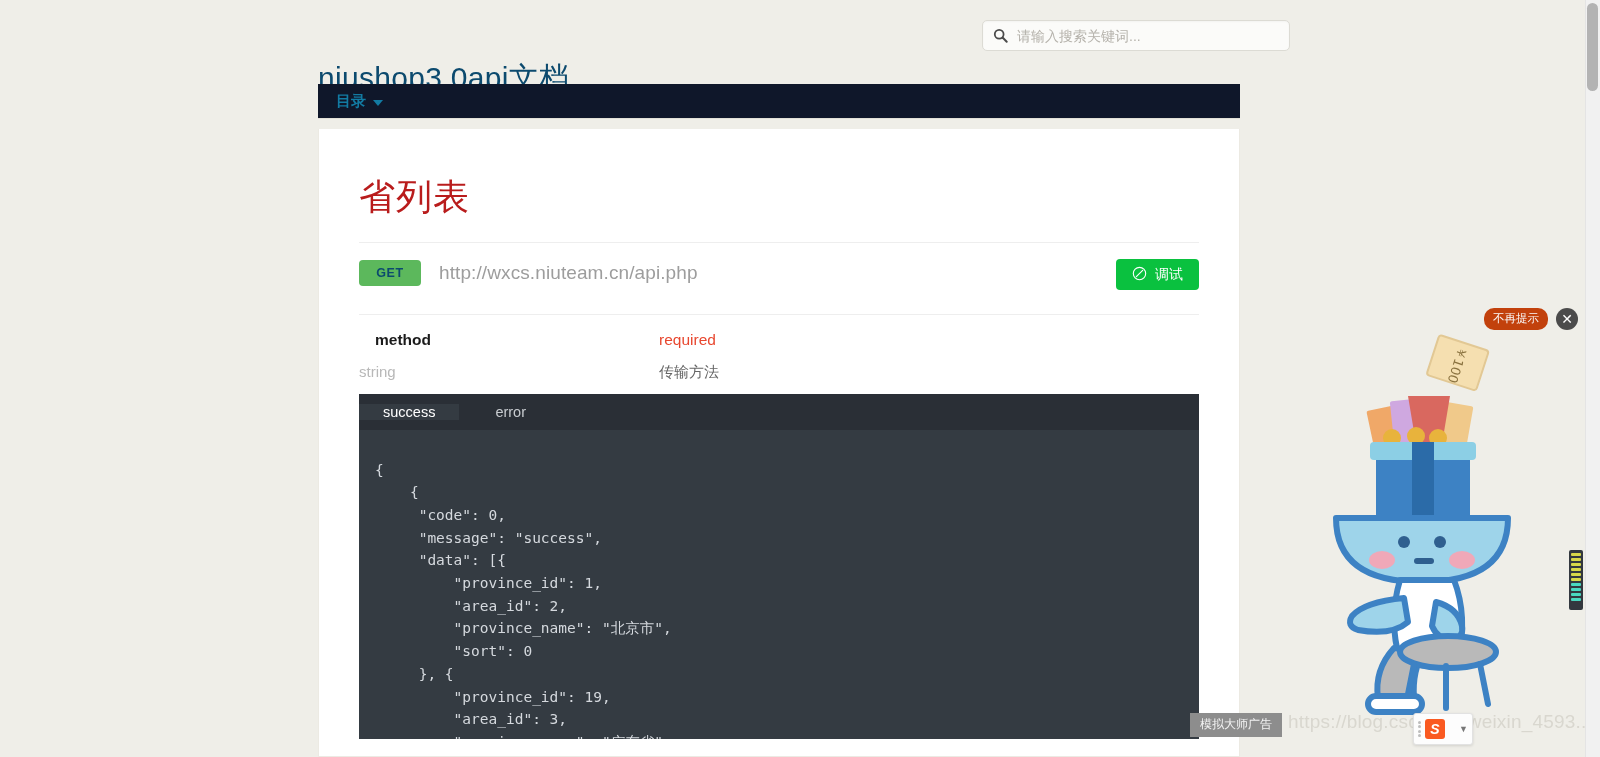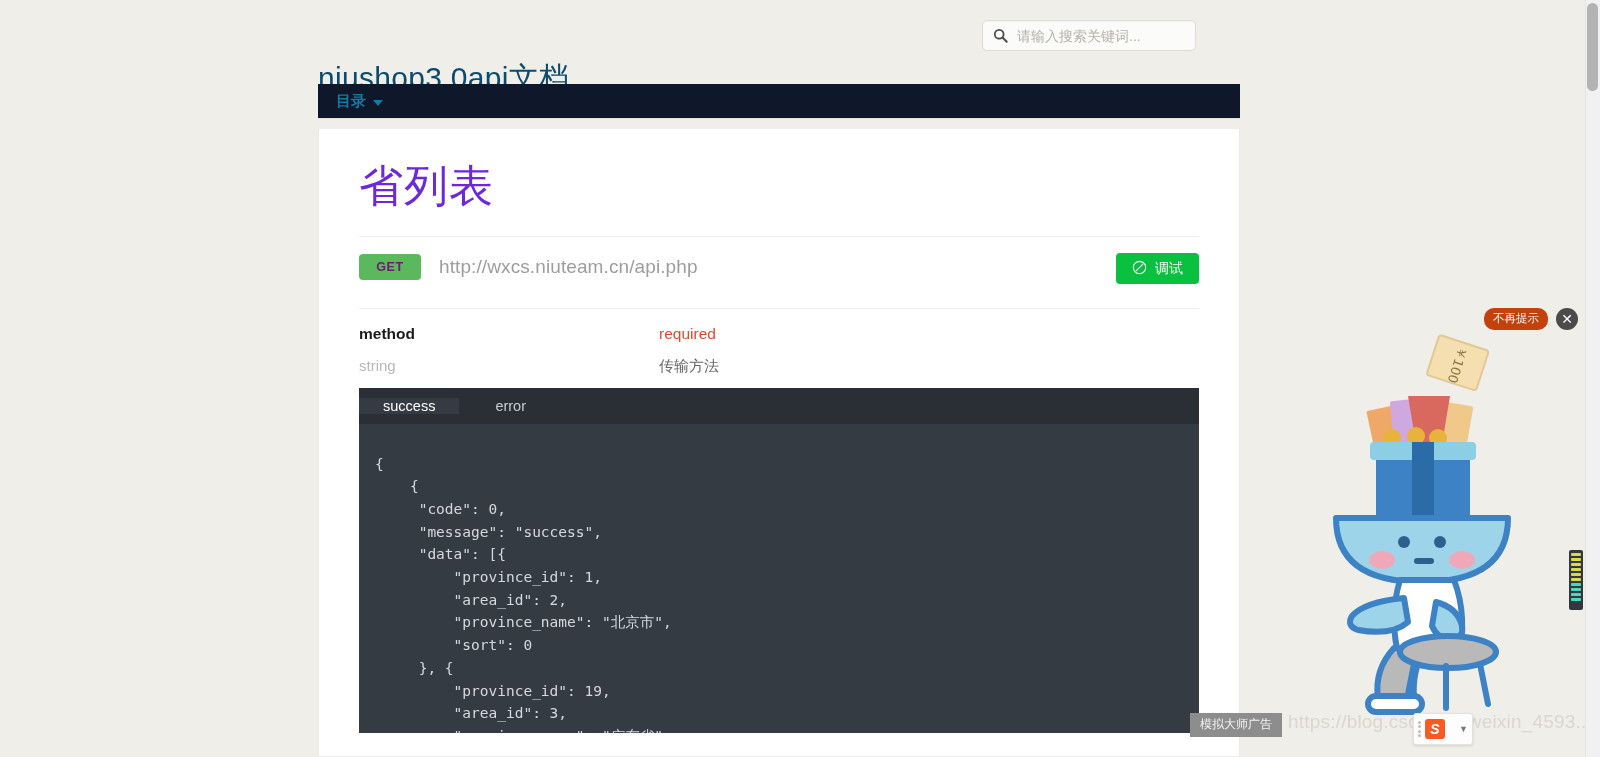--- a/index.html
+++ b/index.html
@@ -19,21 +19,21 @@
   #header {
     position: absolute; left: 0; top: 0; width: 1560px; height: 84px;
   }
   #site-title {
     position: absolute; left: 318px; top: 22px;
     font-size: 30px; color: #0c4a6e; font-weight: 400;
     letter-spacing: .3px; white-space: nowrap; margin-top: 36px;
   }
   #search-box {
     position: absolute; left: 982px; top: 20px;
-    width: 214px; height: 31px;
+    width: 308px; height: 31px;
     background: #fbfbf9;
     border: 1px solid #dcdbd4;
     border-radius: 5px;
     display: flex; align-items: center; padding: 0 10px;
     box-shadow: inset 0 1px 2px rgba(0,0,0,.035);
   }
   #search-icon { width: 15px; height: 15px; margin-right: 7px; flex: 0 0 auto; }
   #search-input {
     border: 0; outline: none; background: transparent;
     font-family: inherit; font-size: 14px; color: #555;
@@ -63,40 +63,40 @@
   
   #content-card {
     position: absolute; left: 318px; top: 129px;
     width: 922px; min-height: 628px;
     background: #ffffff;
     border: 1px solid #eceae3;
     border-top: none;
     padding: 0 22px;
   }
   #doc-title {
-    margin: 0; padding: 28px 0 0 18px;
-    font-size: 44px; font-weight: 400; color: #6d28d9;
+    margin: 0; padding: 44px 0 0 18px;
+    font-size: 36px; font-weight: 400; color: #b91c1c;
     letter-spacing: 1px;
   }
   #doc-category {
     margin: 0; padding: 30px 0 0 18px;
     font-size: 18px; font-weight: 700; color: #f1411c;
     letter-spacing: .5px;
   }
 
   #endpoint-row {
     margin: 20px 18px 0 18px;
     border-top: 1px solid #eeeeee;
     height: 60px;
     display: flex; align-items: center;
     position: relative;
   }
   #method-badge {
     width: 62px; height: 26px;
-    background: #5cb85c; color: #701a75;
+    background: #5cb85c; color: #0c4a6e;
     border-radius: 4px;
     font-size: 12.5px; font-weight: 700; letter-spacing: .6px;
     display: flex; align-items: center; justify-content: center;
   }
   #endpoint-url {
     margin-left: 18px;
     font-size: 19px; color: #9d9d9d; font-weight: 400;
     letter-spacing: .1px;
   }
   #debug-button {
@@ -112,21 +112,21 @@
 
   
   #params-section {
     margin: 12px 18px 0 18px;
     border-top: 1px solid #eeeeee;
     padding-top: 16px;
     display: flex; align-items: flex-start;
     position: relative; height: 80px;
   }
   .param-col-name { width: 300px; }
-  .param-name { font-size: 15.5px; font-weight: 700; color: #1b1b1b; }
+  .param-name { font-size: 15.5px; font-weight: 700; color: #1b1b1b; margin-left: 16px; }
   .param-type { font-size: 15px; color: #b8b8b8; margin-top: 14px; }
   .param-col-req { width: 260px; }
   .param-required { font-size: 15.5px; color: #e8472f; }
   .param-desc { font-size: 15px; color: #666; margin-top: 14px; }
   #param-value-input {
     position: absolute; right: 0; top: 8px;
     width: 272px; height: 42px;
     border: 1px solid #eeeeee; border-radius: 4px;
     background: #fff;
     font-family: inherit; font-size: 15px; color: #555;

